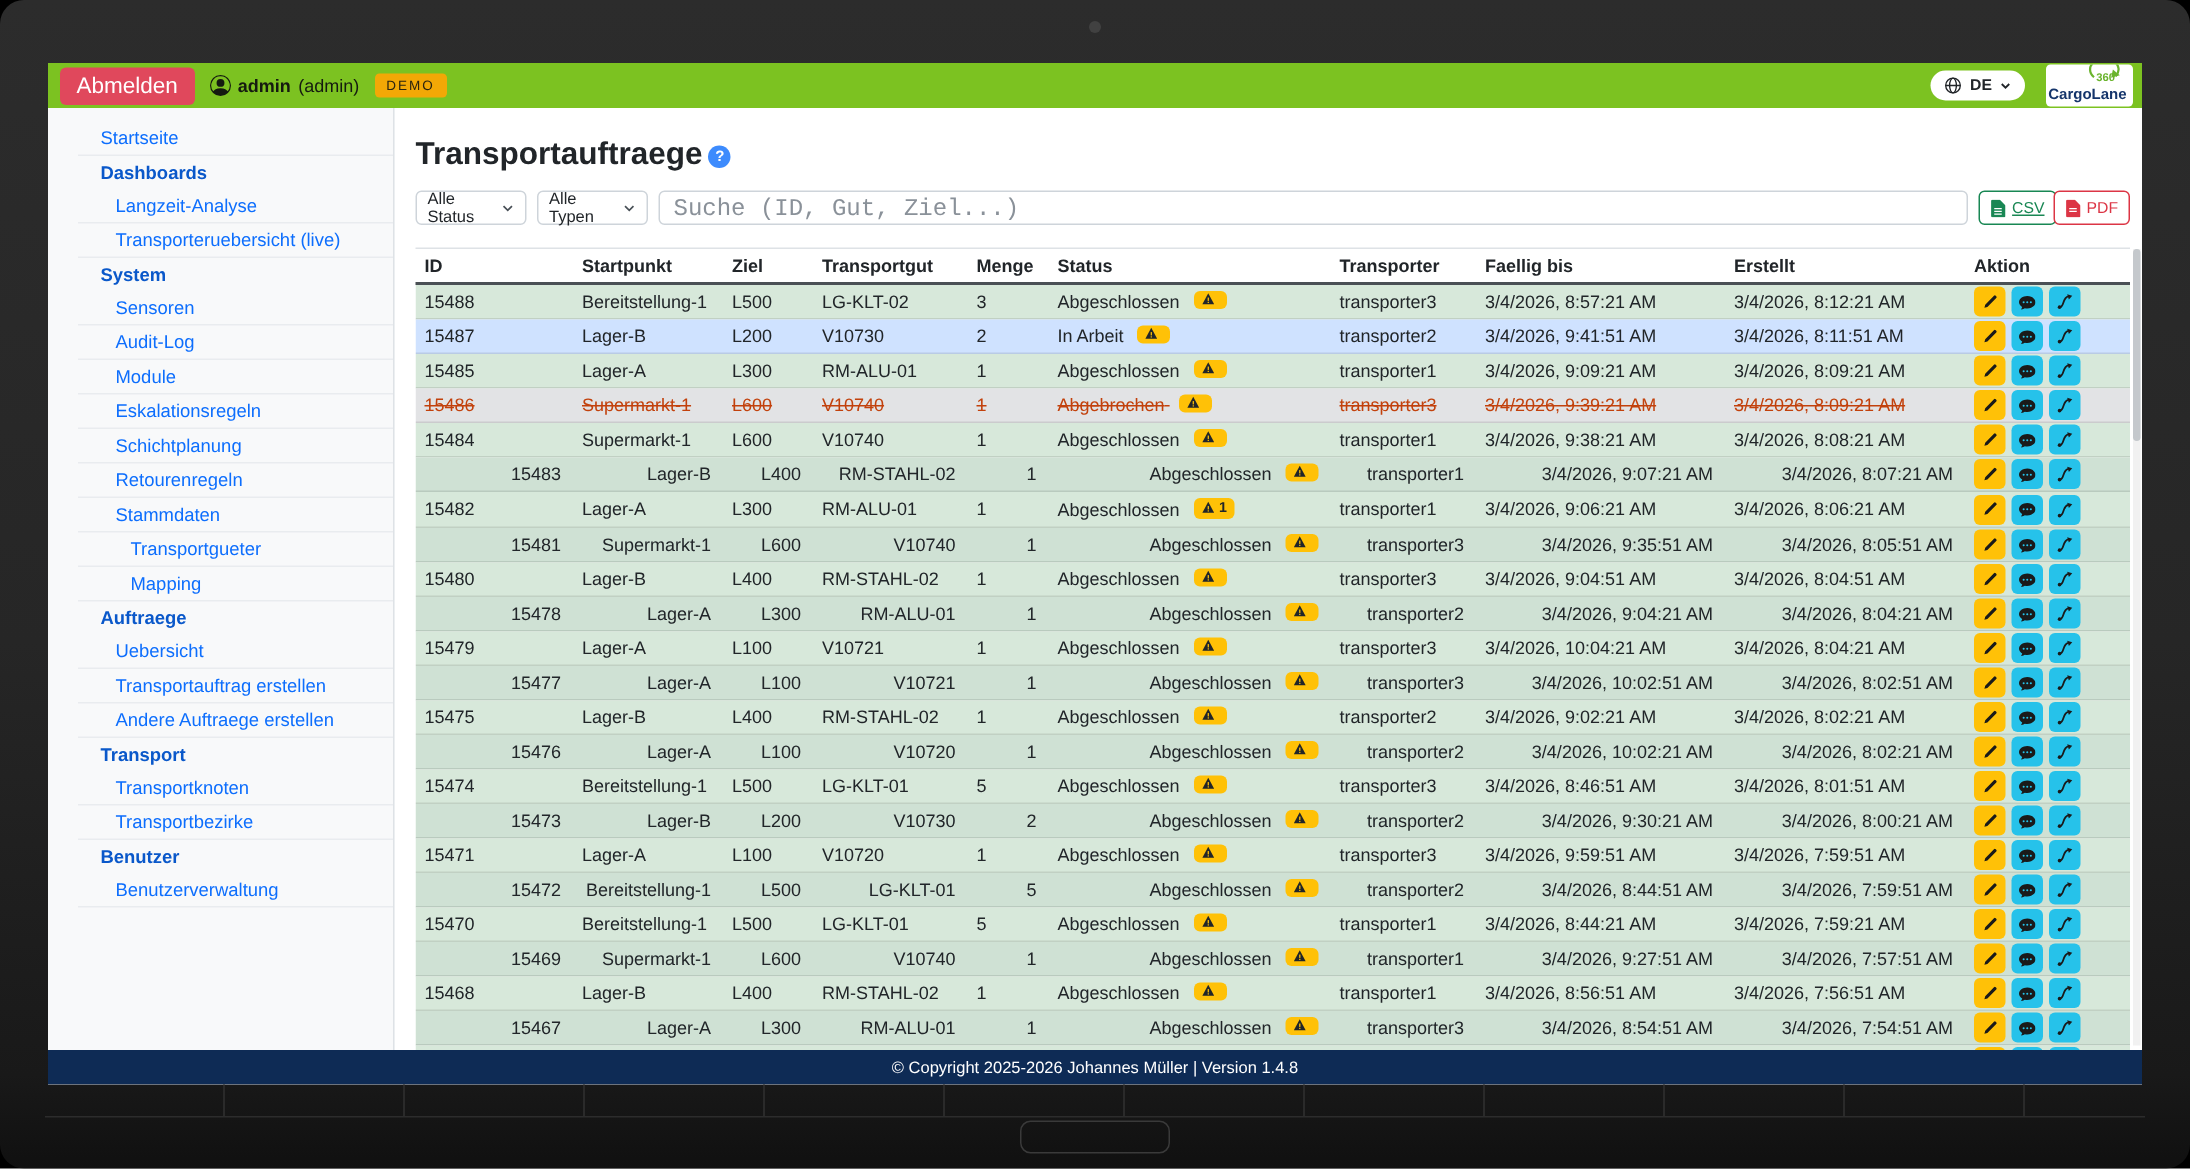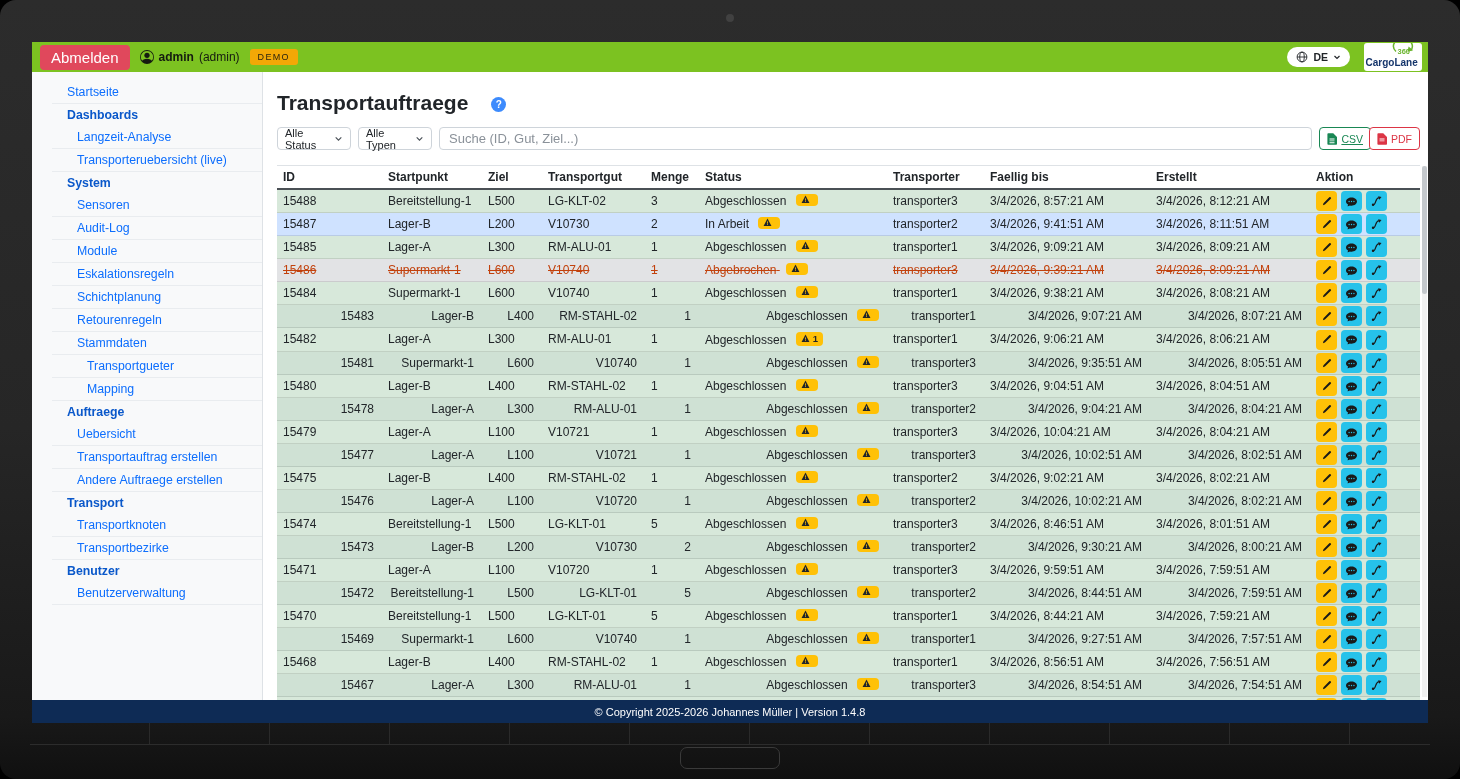--- a/index.html
+++ b/index.html
@@ -40,31 +40,31 @@
   .sidebar{flex:none;width:231px;background:#f8f9fa;border-right:1px solid #dee2e6;
            padding-top:9px;overflow:hidden;font-size:12.3px;padding-left:20px;}
   .sb-item{padding:5px 8px;line-height:12px;white-space:nowrap;}
   .sb-item.link{color:var(--link-blue);border-bottom:1px solid #e9ecef;cursor:pointer;}
   .sb-item.header{color:var(--header-blue);font-weight:700;}
   .sb-item.ind-0{padding-left:15px;}
   .sb-item.ind-1{padding-left:25px;}
   .sb-item.ind-2{padding-left:35px;}
 
   .main{flex:1;display:flex;flex-direction:column;min-width:0;padding:19px 8px 0 14px;}
-  .title-row{display:flex;align-items:center;gap:23px;flex:none;}
+  .title-row{display:flex;align-items:center;gap:4px;flex:none;}
   .page-title{margin:0;font-size:21px;font-weight:600;color:#212529;}
   .help-icon{width:15px;height:15px;border-radius:50%;background:#3d8bfd;color:#fff;font-size:10px;
              font-weight:700;display:flex;align-items:center;justify-content:center;margin-top:3px;cursor:pointer;}
 
   .filter-row{flex:none;display:flex;align-items:center;gap:7px;margin-top:12px;}
   .select{width:74px;height:23px;border:1px solid #ced4da;border-radius:4px;background:#fff;
           display:flex;align-items:center;justify-content:space-between;padding:0 7px;
           font-size:11px;color:#212529;cursor:pointer;flex:none;}
   .search-input{flex:1;height:23px;border:1px solid #ced4da;border-radius:4px;padding:0 9px;
-                font-size:13px;color:#212529;font-family:Liberation Sans, sans-serif;min-width:0;}
+                font-size:16px;color:#212529;font-family:Liberation Mono, monospace;min-width:0;}
   .search-input::placeholder{color:#8a9199;}
   .btn-exp{height:23px;display:flex;align-items:center;gap:4px;padding:0 7px;font-size:10.5px;
            border-radius:4px;background:#fff;font-family:inherit;cursor:pointer;flex:none;}
   .btn-exp.csv{border:1px solid var(--csv-green);color:var(--csv-green);text-decoration:underline;}
   .btn-exp.pdf{border:1px solid var(--pdf-red);color:var(--pdf-red);margin-left:-9px;}
 
   
   .table{margin-top:15px;flex:1;min-height:0;display:flex;flex-direction:column;font-size:12px;color:#212529;}
   .thead{flex:none;display:flex;border-top:1px solid #dee2e6;border-bottom:2px solid #4a5055;font-weight:700;}
   .tbody{flex:1;overflow:hidden;}

